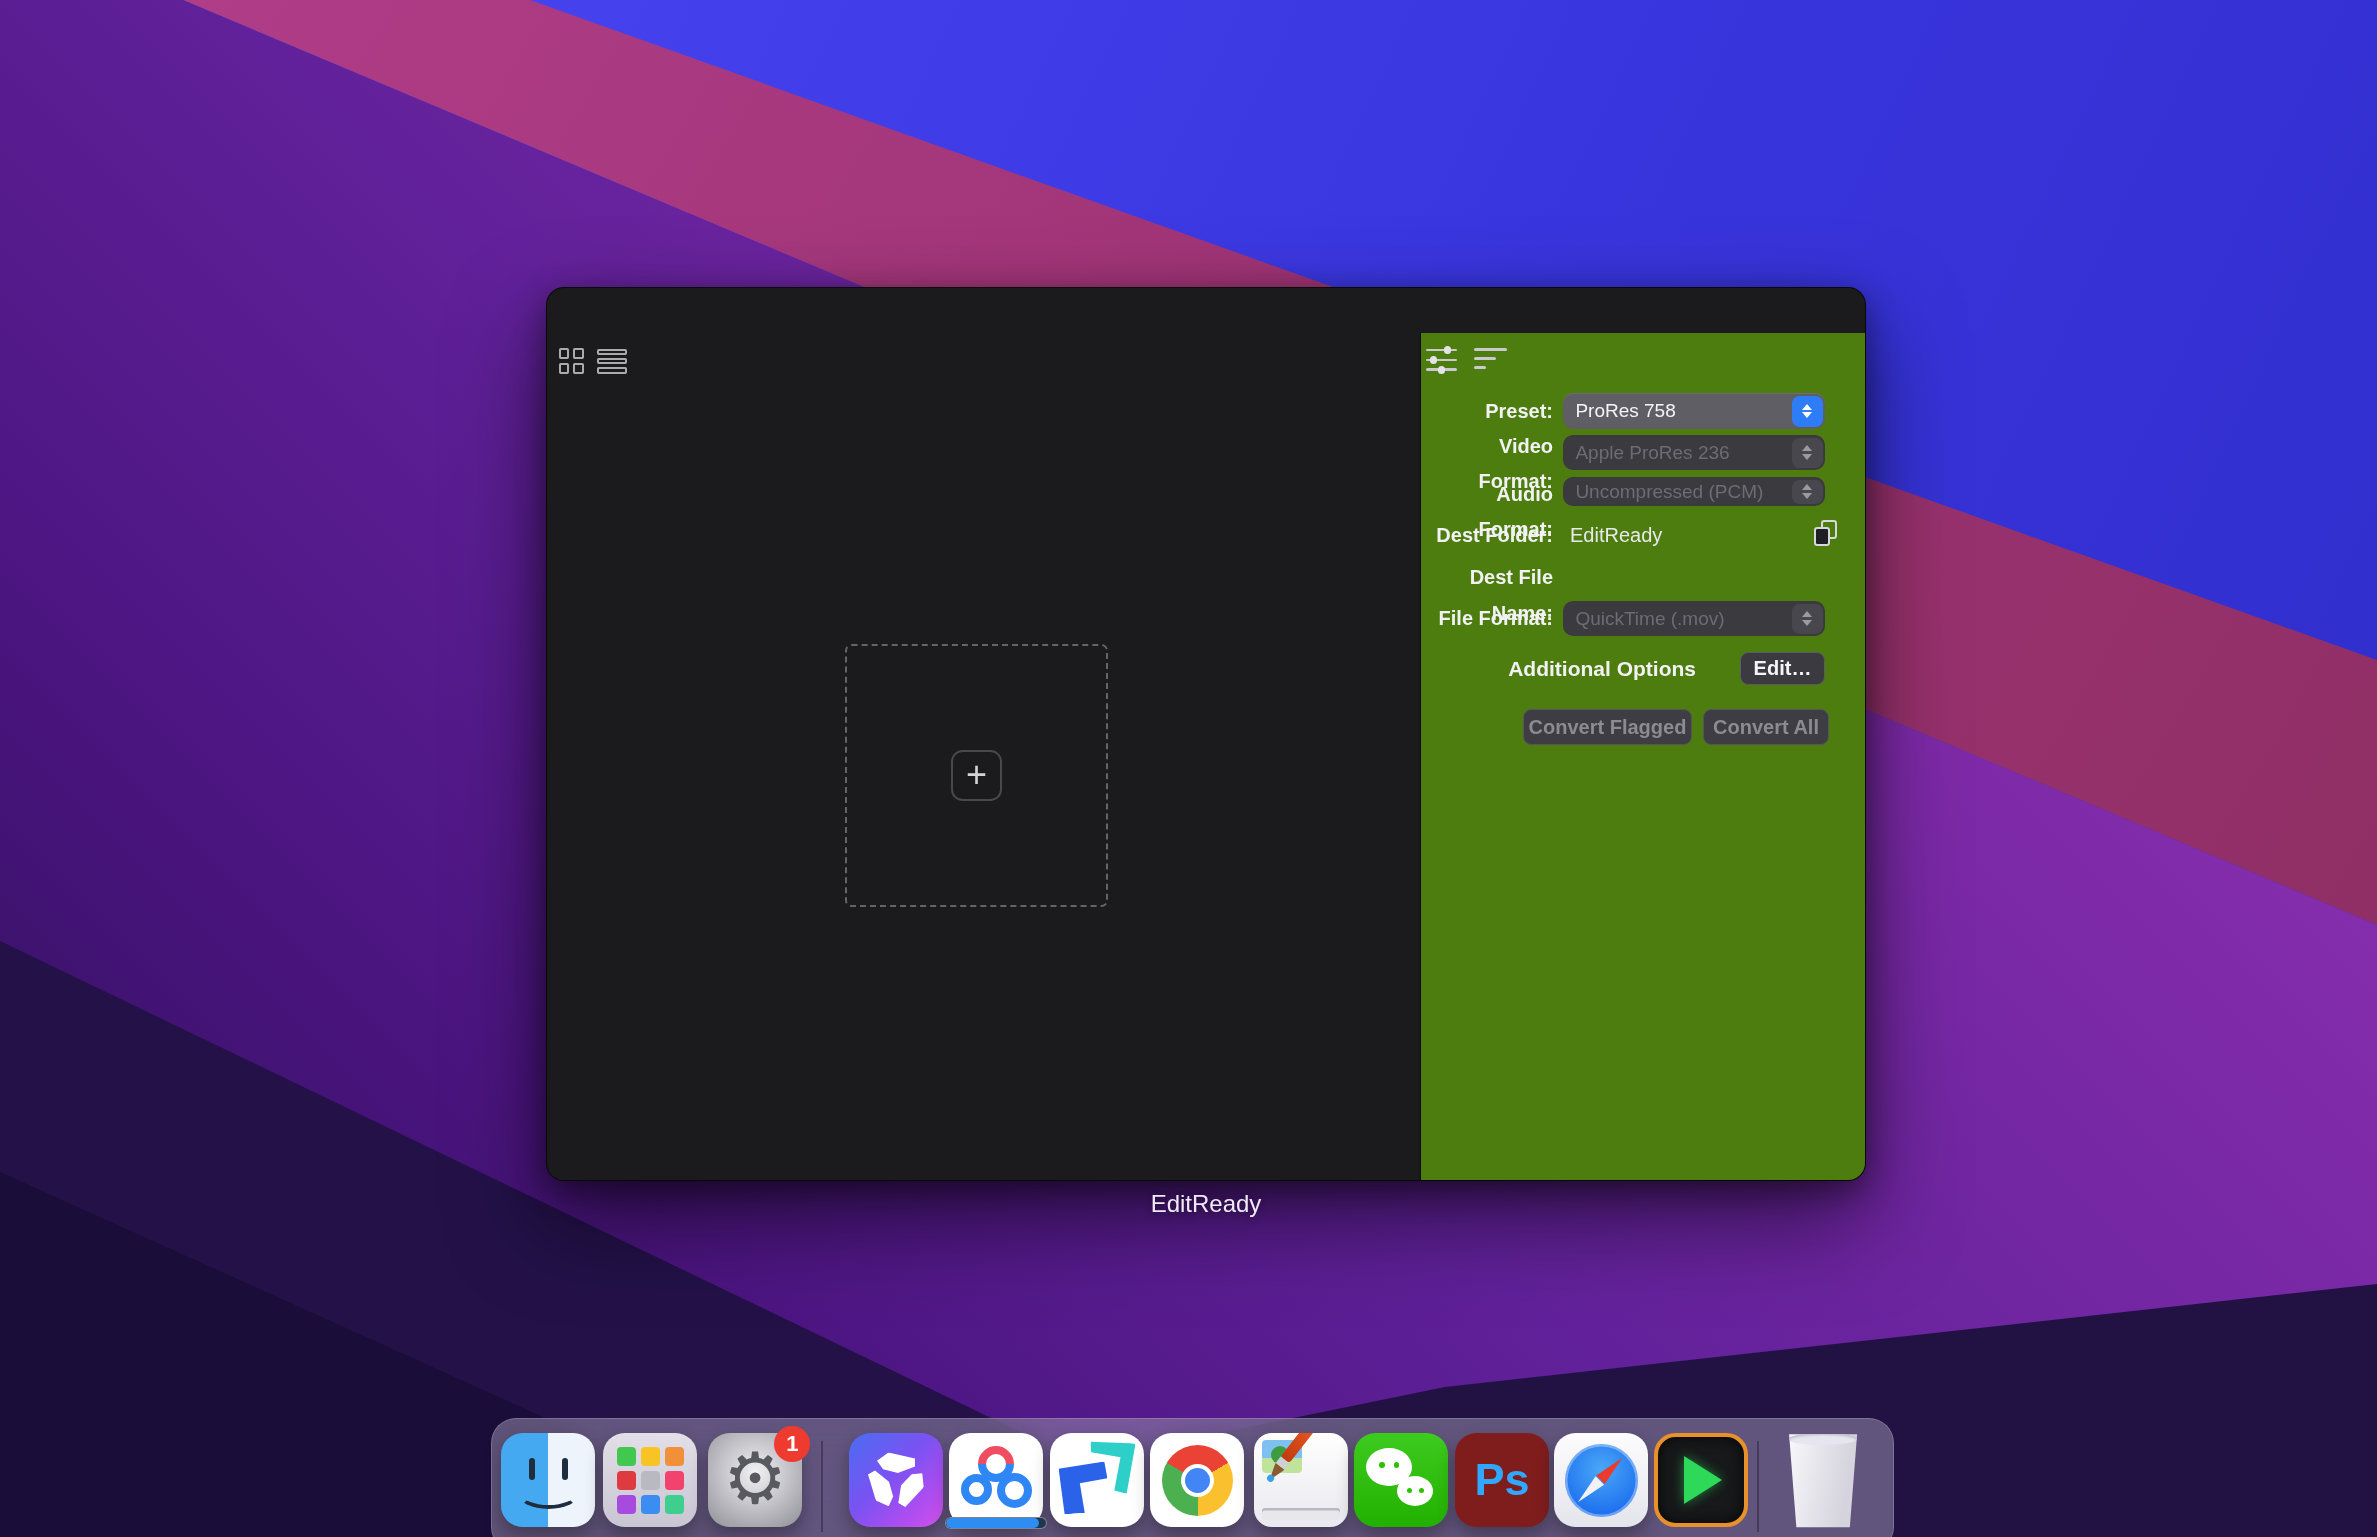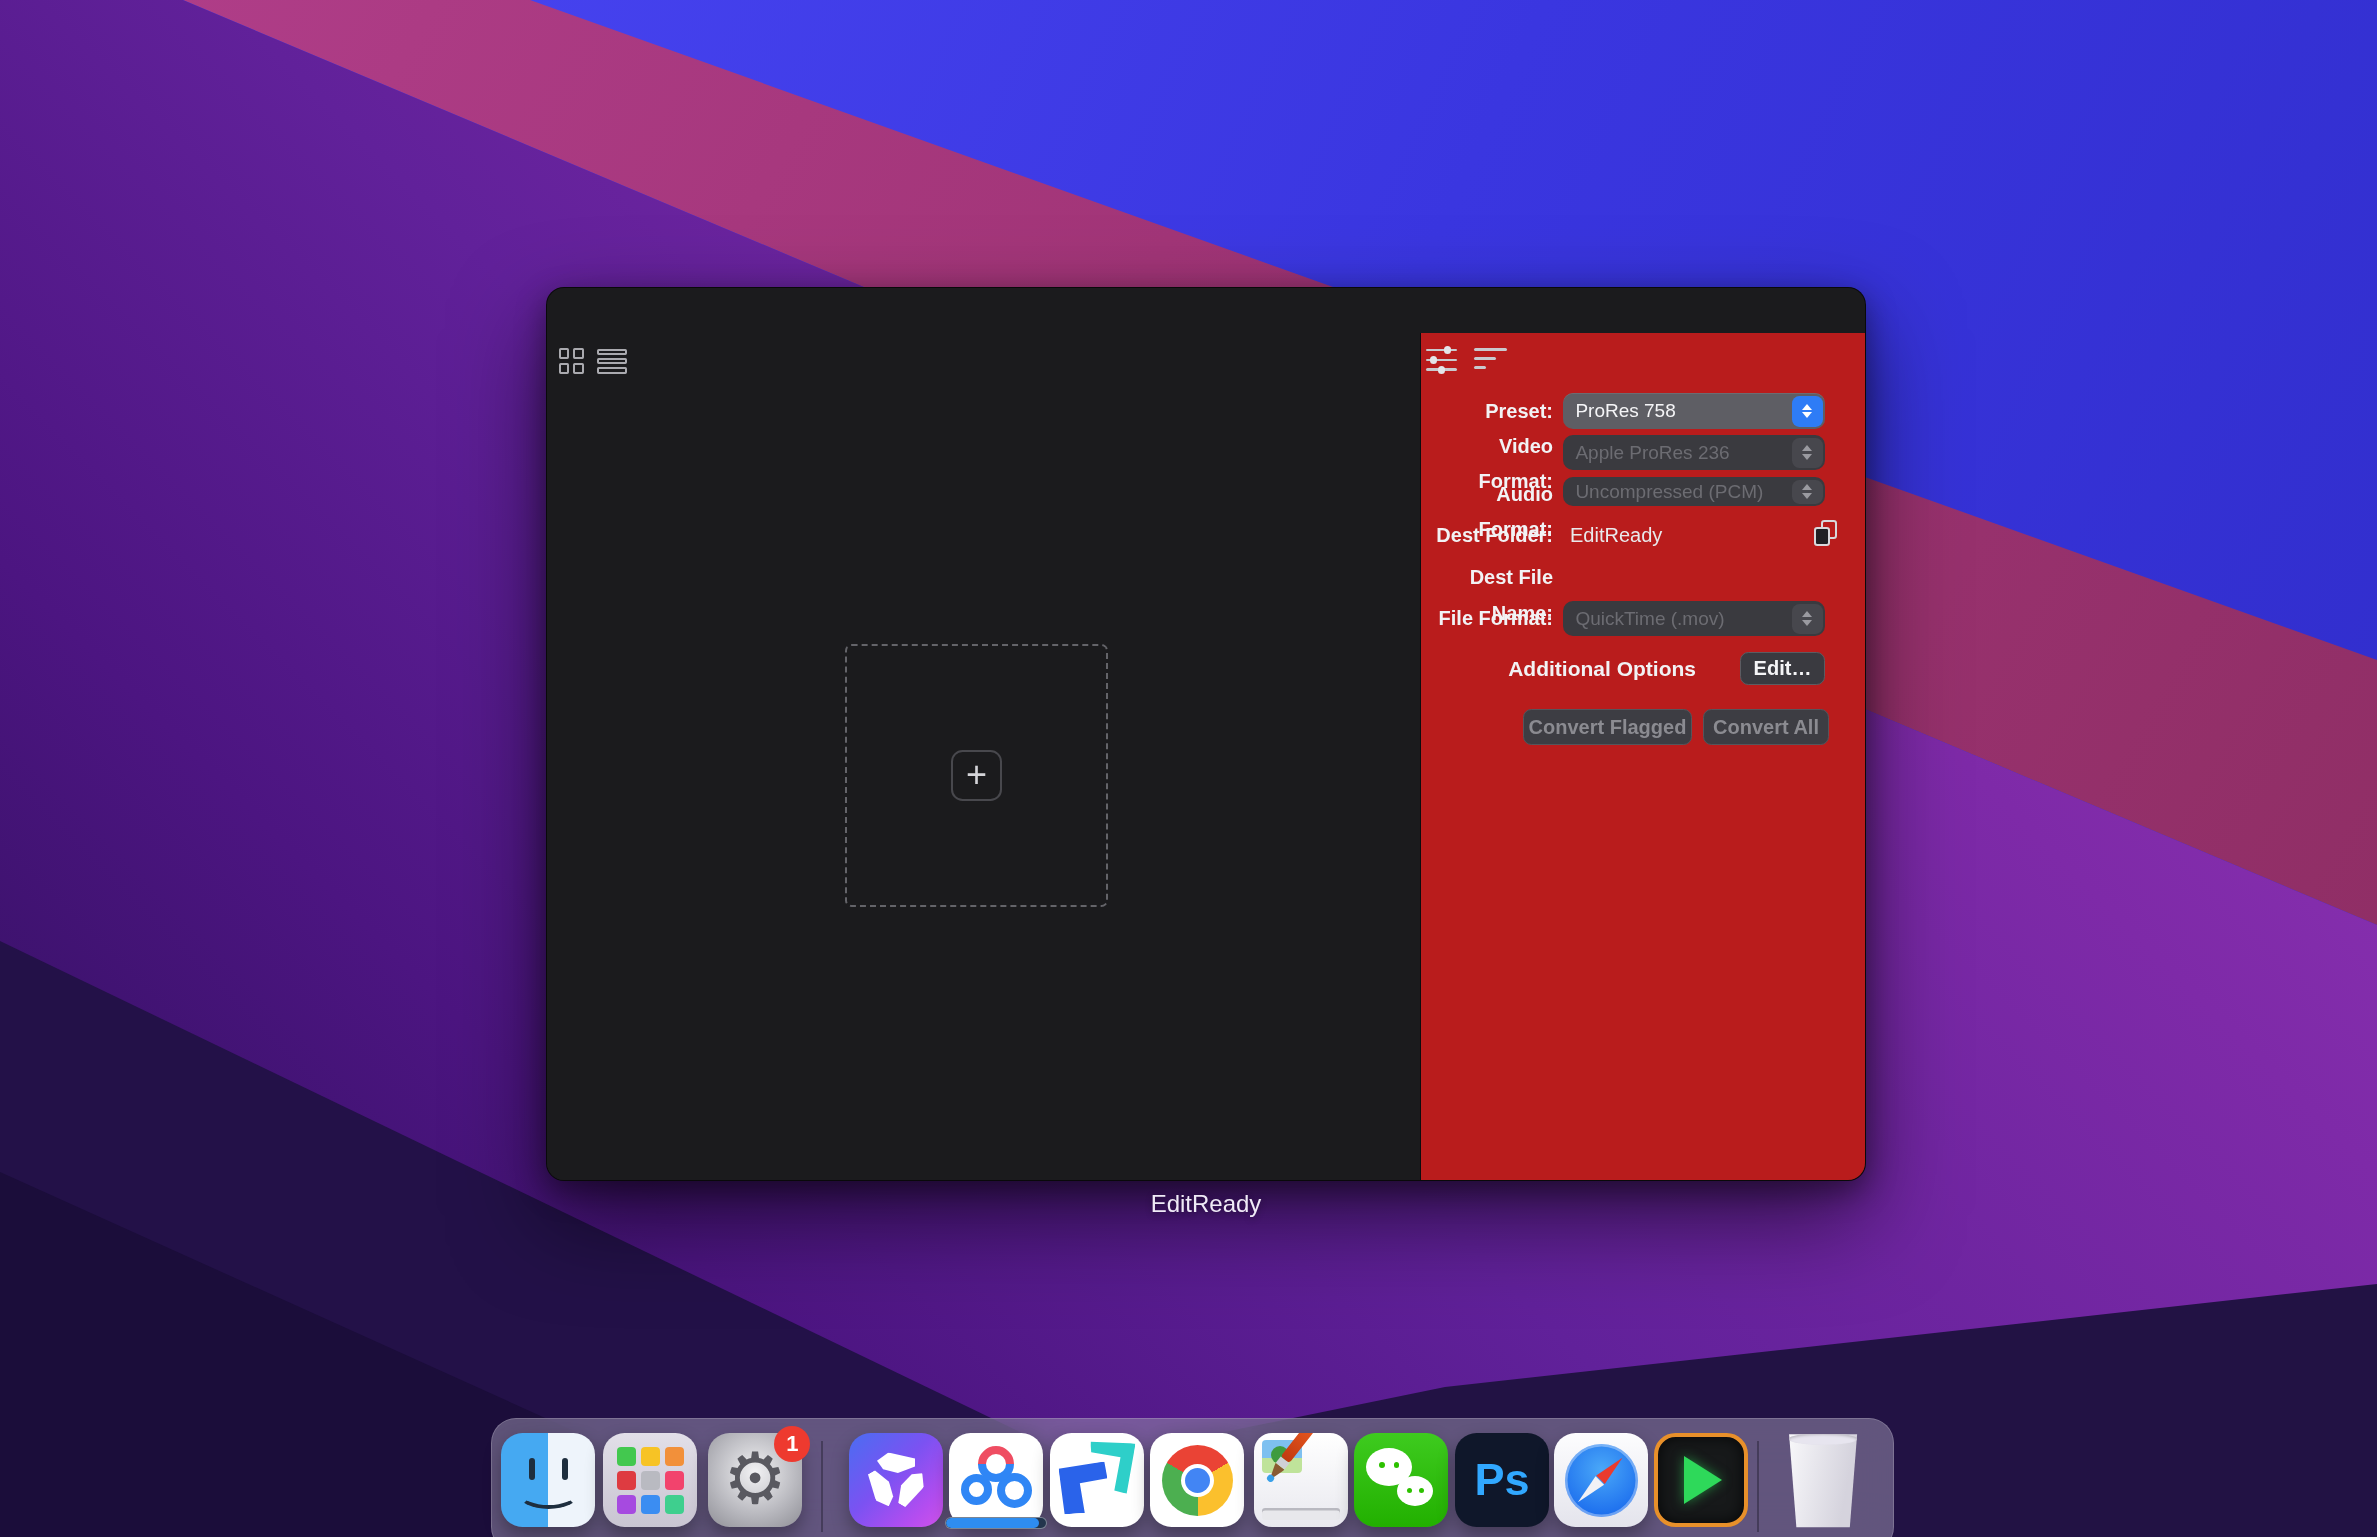--- a/index.html
+++ b/index.html
@@ -28,21 +28,21 @@
   .tl.close { left:11.6px; background:#ed6a5f; }
   .tl.min   { left:38px; background:#f5bf4f; }
   .tl.zoom  { left:64px; background:#61c354; }
   .status-pill { position:absolute; left:380px; top:7.4px; width:558px; height:31px;
                  background:#39383e; border:0.8px solid #4b4a50; border-radius:7.4px;
                  color:#ececee; font-size:20.6px; line-height:30px; text-align:center; }
 
   .content { position:absolute; left:0; top:45px; right:0; bottom:0; }
   .left-pane { position:absolute; left:0; top:0; width:873px; height:100%; background:#1b1b1d; }
   .divider-v { position:absolute; left:873px; top:0; bottom:0; width:1.7px; background:#0c0c0e; }
-  .right-panel { position:absolute; left:874px; top:0; right:0; bottom:0; background:#b91c1c; }
+  .right-panel { position:absolute; left:874px; top:0; right:0; bottom:0; background:#4d7c0f; }
 
   
   .view-toggles { position:absolute; left:11.6px; top:15px; display:flex; gap:11.6px; align-items:center; }
   .icon-grid { width:26.4px; height:26.4px; display:grid; grid-template-columns:10.7px 10.7px; grid-gap:4.1px; }
   .icon-grid span { width:10.7px; height:10.7px; border:2.1px solid #aaaaaf; border-radius:1.7px; }
   .icon-list { display:flex; flex-direction:column; gap:2.5px; }
   .icon-list span { width:30px; height:6.6px; border:2.1px solid #aaaaaf; border-radius:1.7px; }
 
   
   .dropzone { position:absolute; left:298px; top:311px; width:263px; height:263px;
@@ -175,21 +175,21 @@
   .brush .tip { position:absolute; left:3.3px; top:63px; width:6.6px; height:6.6px; border-radius:50%; background:#3aa0e8; }
   
   .ic-wechat { background:linear-gradient(#3ecb1f,#22b000); }
   .ic-wechat .bub { position:absolute; background:#fff; border-radius:50%; }
   .ic-wechat .bub.big { left:11.6px; top:15px; width:46px; height:38px; }
   .ic-wechat .bub.sml { left:43px; top:43px; width:36px; height:30px; }
   .ic-wechat .bub i { position:absolute; border-radius:50%; background:#2dc100; }
   .ic-wechat .bub.big i { width:5.8px; height:5.8px; top:14px; }
   .ic-wechat .bub.sml i { width:5px; height:5px; top:11.6px; }
   
-  .ic-ps { background:#0f172a; display:flex; align-items:center; justify-content:center;
+  .ic-ps { background:#7f1d1d; display:flex; align-items:center; justify-content:center;
            color:#31a8ff; font-size:45px; font-weight:bold; }
   
   .ic-safari { background:linear-gradient(#fdfdfe,#e4e4ec); }
   .ic-safari .dial { position:absolute; left:10.7px; top:10.7px; width:73px; height:73px; border-radius:50%;
                      background:radial-gradient(circle at 50% 35%,#4aa8f8,#1e70ee 75%);
                      box-shadow:inset 0 0 0 2.5px rgba(255,255,255,.35); }
   .ic-safari .needle { position:absolute; left:50%; top:50%; width:13.2px; height:63px;
                        margin:-31px 0 0 -6.6px; transform:rotate(45deg); }
   .ic-safari .needle .red { position:absolute; top:0; left:0; width:0; height:0;
                        border-left:6.6px solid transparent; border-right:6.6px solid transparent;

